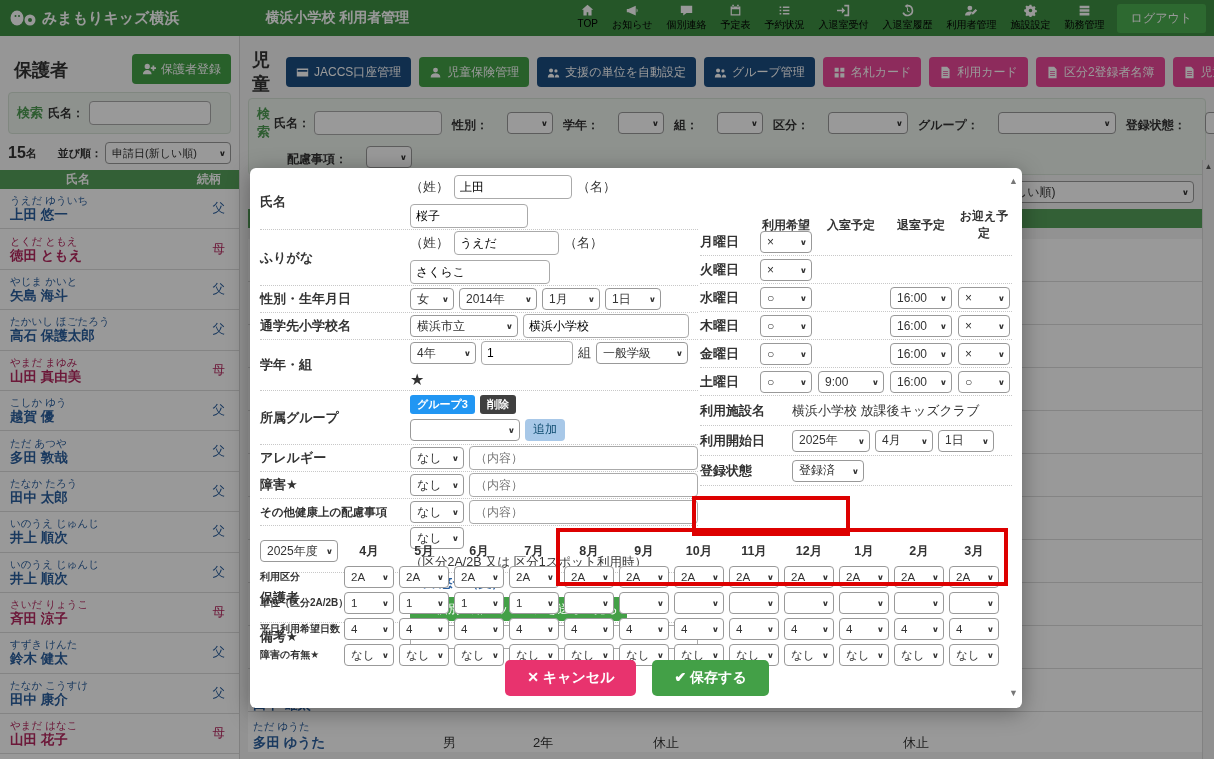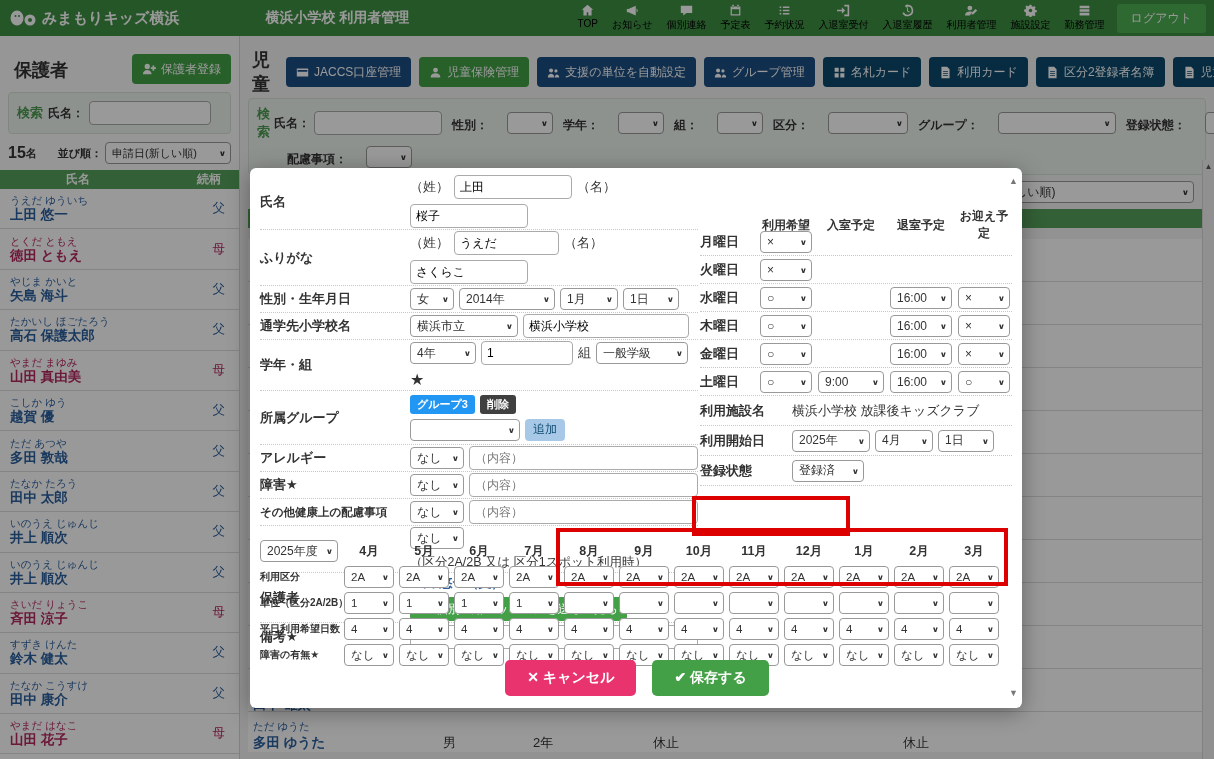--- a/index.html
+++ b/index.html
@@ -52,21 +52,21 @@
 
   
   #main { position:absolute; left:240px; top:36px; width:974px; height:723px; z-index:1; }
   .toolbar { display:flex; align-items:center; gap:8px; margin:20px 8px 0 12px; height:32px; }
   .main-title { font-size:18px; font-weight:bold; margin-right:8px; }
   .tb-btn { height:30px; border:none; border-radius:4px; color:#fff; font-size:12px; display:flex;
     align-items:center; gap:5px; padding:0 10px; cursor:pointer; white-space:nowrap; }
   .tb-btn svg { width:13px; height:13px; fill:#fff; }
   .blue  { background:#1c4d80; }
   .green { background:#43a047; }
-  .gray  { background:#0c4a6e;align-items:center; }
+  .gray  { background:#ec4899;align-items:center; }
   .main-search { background:#edf3ed; border:1px solid #d5e2d5; border-radius:4px; margin:10px 8px 0 8px;
     padding:6px 8px; }
   .ms-row { display:flex; align-items:center; gap:4px; flex-wrap:nowrap; }
   .ms-row + .ms-row { margin-top:5px; }
   .f-item { display:flex; align-items:flex-end; gap:19px; margin-left:6px; }
   .stats-row { display:flex; align-items:center; margin:6px 8px 0 12px; }
   .stats-count { font-size:14px; font-weight:bold; }
   .stats-unit { font-size:11px; font-weight:bold; }
   .stats-detail { font-size:12px; font-weight:bold; margin-left:4px; white-space:nowrap; }
   .main-sort { margin-left:auto; display:flex; align-items:center; margin-right:12px; }
@@ -586,30 +586,30 @@
         <span class="paren-lb">（名）</span>
         <input class="txt m-input" style="width: 118px;" value="桜子">
       </span>
     </div>
     <div class="mrow">
       <b class="m-lb">ふりがな</b>
       <span class="m-ctl">
         <span class="paren-lb">（姓）</span>
         <input class="txt m-input" style="width: 105px;" value="うえだ">
         <span class="paren-lb">（名）</span>
-        <input class="txt m-input" style="width: 118px;" value="さくらこ">
+        <input class="txt m-input" style="width: 140px;" value="さくらこ">
       </span>
     </div>
     <div class="mrow">
       <b class="m-lb">性別・生年月日</b>
       <span class="m-ctl">
         <span class="sel" style="width:44px">
             <i>女</i>
           </span>
-        <span class="sel" style="width:96px">
+        <span class="sel" style="width:78px">
             <i>2014年</i>
           </span>
         <span class="sel" style="width:58px">
             <i>1月</i>
           </span>
         <span class="sel" style="width:56px">
             <i>1日</i>
           </span>
       </span>
     </div>

